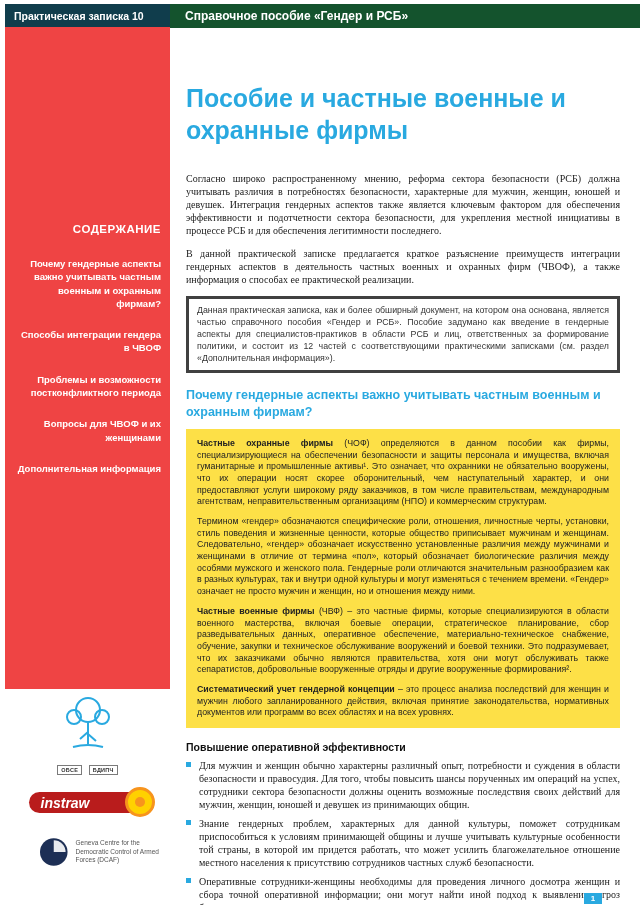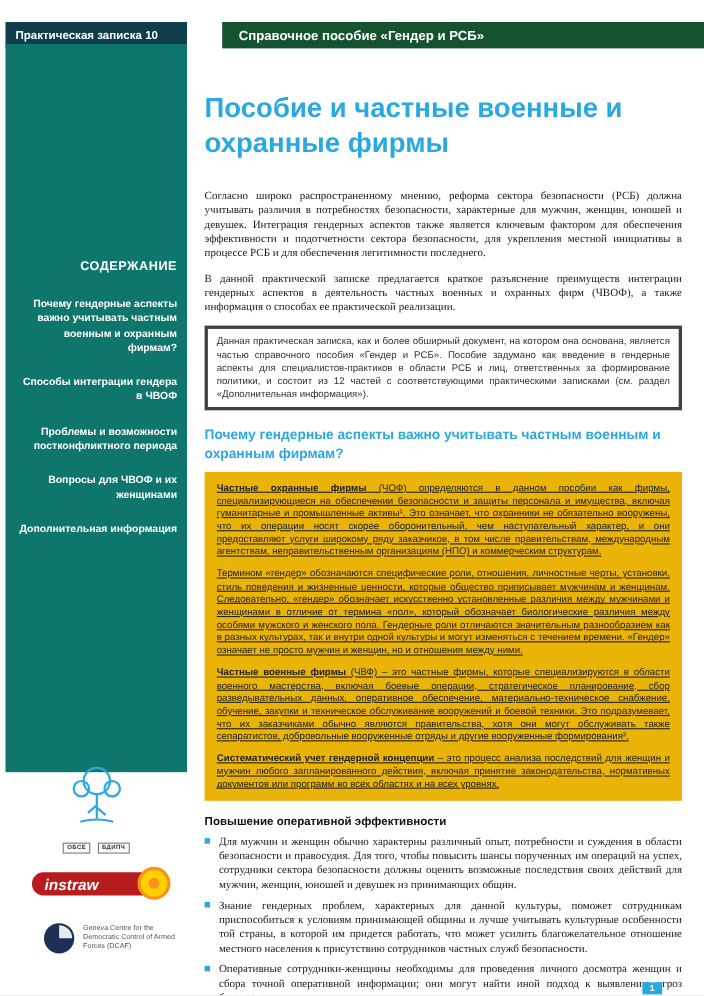--- a/index.html
+++ b/index.html
@@ -1,42 +1,42 @@
 <!DOCTYPE html>
 <html><head>
 <meta charset="utf-8">
 <style>
   html,body{margin:0;padding:0;background:#e8e8e8;}
   .page{position:relative;width:640px;height:905px;background:#fff;overflow:hidden;
         font-family:"Liberation Sans","DejaVu Sans",sans-serif;margin:0 auto;}
 
   
-  .header{position:absolute;top:20px;left:5px;right:0;height:24px;display:flex;gap:32px;}
+  .header{position:absolute;top:4px;left:5px;right:0;height:24px;display:flex;}
   .header-left{width:165px;background:#103d4c;color:#fff;font-size:10.5px;font-weight:bold;
                display:flex;align-items:center;padding-left:9px;box-sizing:border-box;}
   .header-right{flex:1;background:#14532d;color:#fff;font-size:12px;font-weight:bold;
                 display:flex;align-items:center;padding-left:15px;}
 
   
-  .sidebar{position:absolute;top:40px;left:5px;width:165px;height:662px;background:#0f766e;
+  .sidebar{position:absolute;top:27px;left:5px;width:165px;height:662px;background:#ef4444;
            box-sizing:border-box;padding:196px 9px 0 8px;text-align:right;color:#fff;}
   .sidebar-heading{font-size:11.5px;font-weight:bold;letter-spacing:.5px;margin-bottom:22px;}
   .sidebar-item{font-size:9.5px;font-weight:bold;line-height:1.4;margin-bottom:18px;cursor:pointer;}
 
   
   .main{position:absolute;top:28px;left:186px;width:434px;}
   .title{color:#29a9e0;font-size:25px;font-weight:bold;line-height:1.28;margin-top:54px;}
   .intro{margin-top:26px;}
   .intro p{font-family:"Liberation Serif","DejaVu Serif",serif;font-size:10px;line-height:1.3;
            text-align:justify;color:#1a1a1a;margin:0 0 10px;}
   .note-box{border:3px solid #404040;padding:6px 8px;font-size:8.8px;line-height:1.35;
             text-align:justify;color:#333;margin:2px 0 14px;}
   .section-heading{color:#29a9e0;font-size:12.5px;font-weight:bold;line-height:1.3;margin:0 0 9px;}
-  .def-box{background:#eab308;padding:9px 11px;font-size:8.8px;line-height:1.33;
-           text-align:justify;color:#222;text-decoration:underline;}
+  .def-box{background:#fde047;padding:9px 11px;font-size:8.8px;line-height:1.33;
+           text-align:justify;color:#222;}
   .def-box p{margin:0 0 8px;}
   .def-box p:last-child{margin-bottom:0;}
   .def-term{font-weight:bold;}
   .subheading{font-size:10.5px;font-weight:bold;color:#111;margin:13px 0 6px;}
   .bullets{list-style:none;margin:0;padding:0;}
   .bullets li{position:relative;padding-left:13px;font-family:"Liberation Serif","DejaVu Serif",serif;
               font-size:10px;line-height:1.3;text-align:justify;color:#1a1a1a;margin-bottom:6px;}
   .sq{position:absolute;left:0;top:3px;width:5px;height:5px;background:#29a9e0;}
 
   

